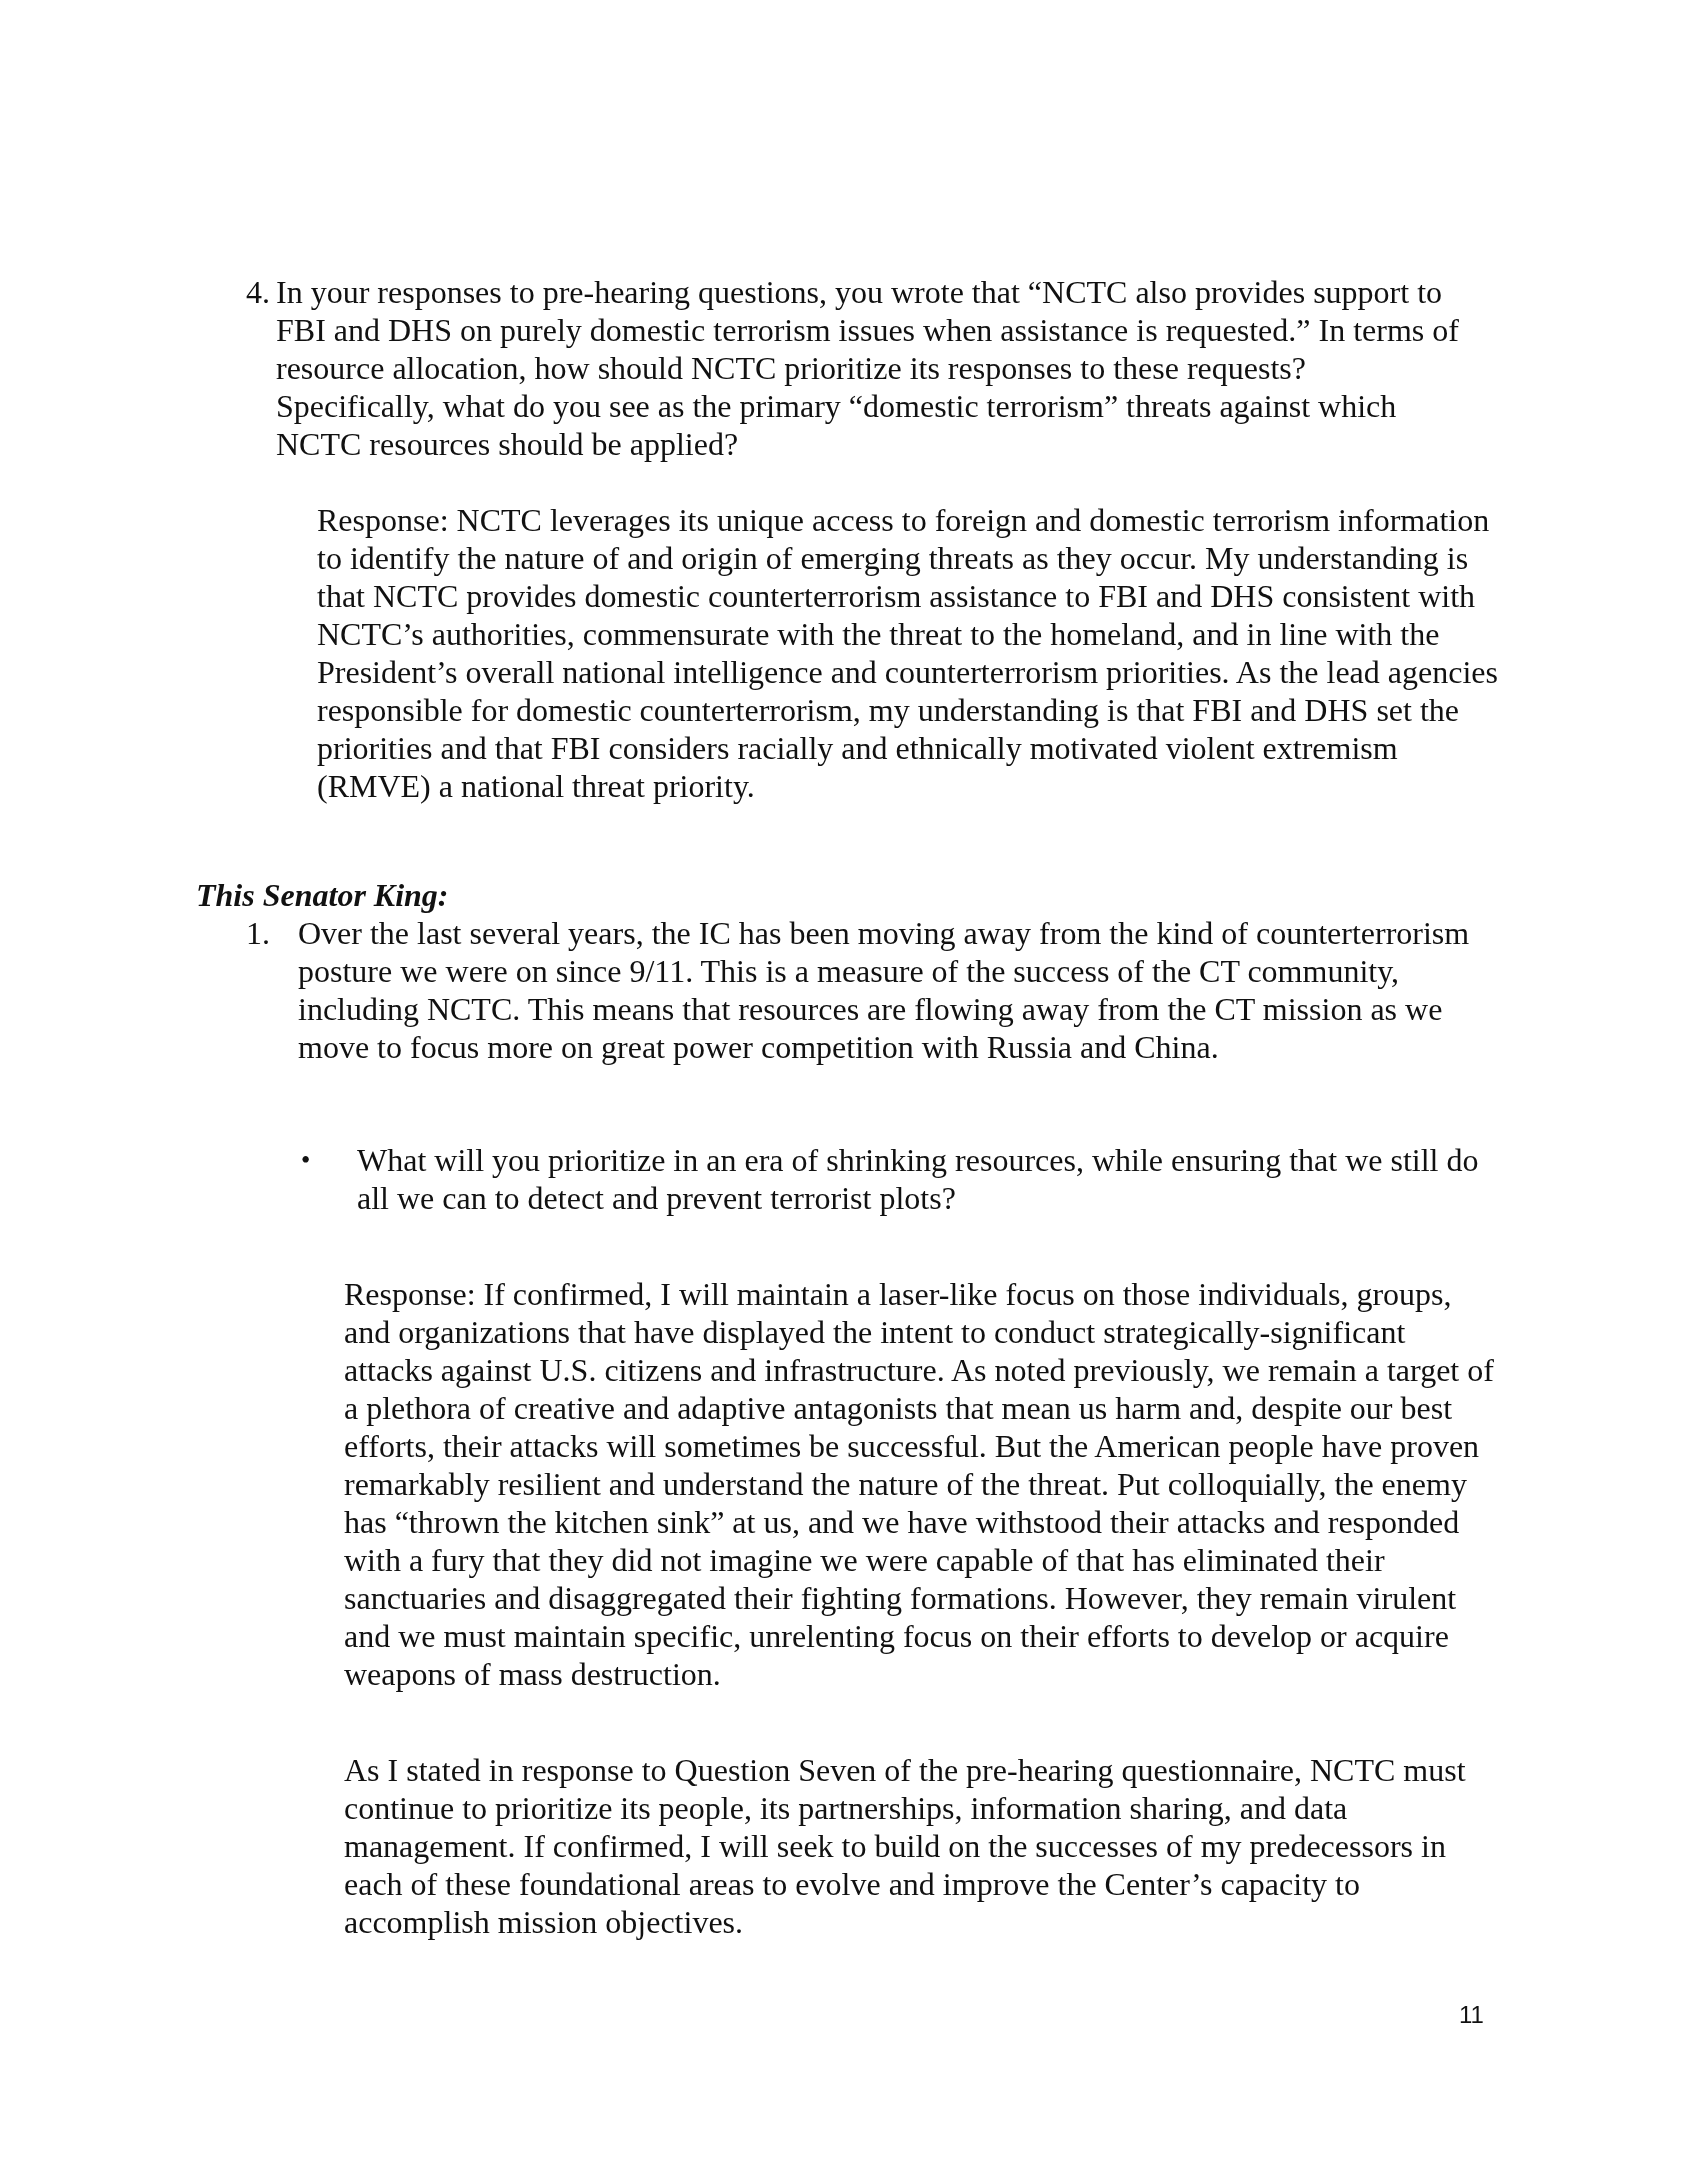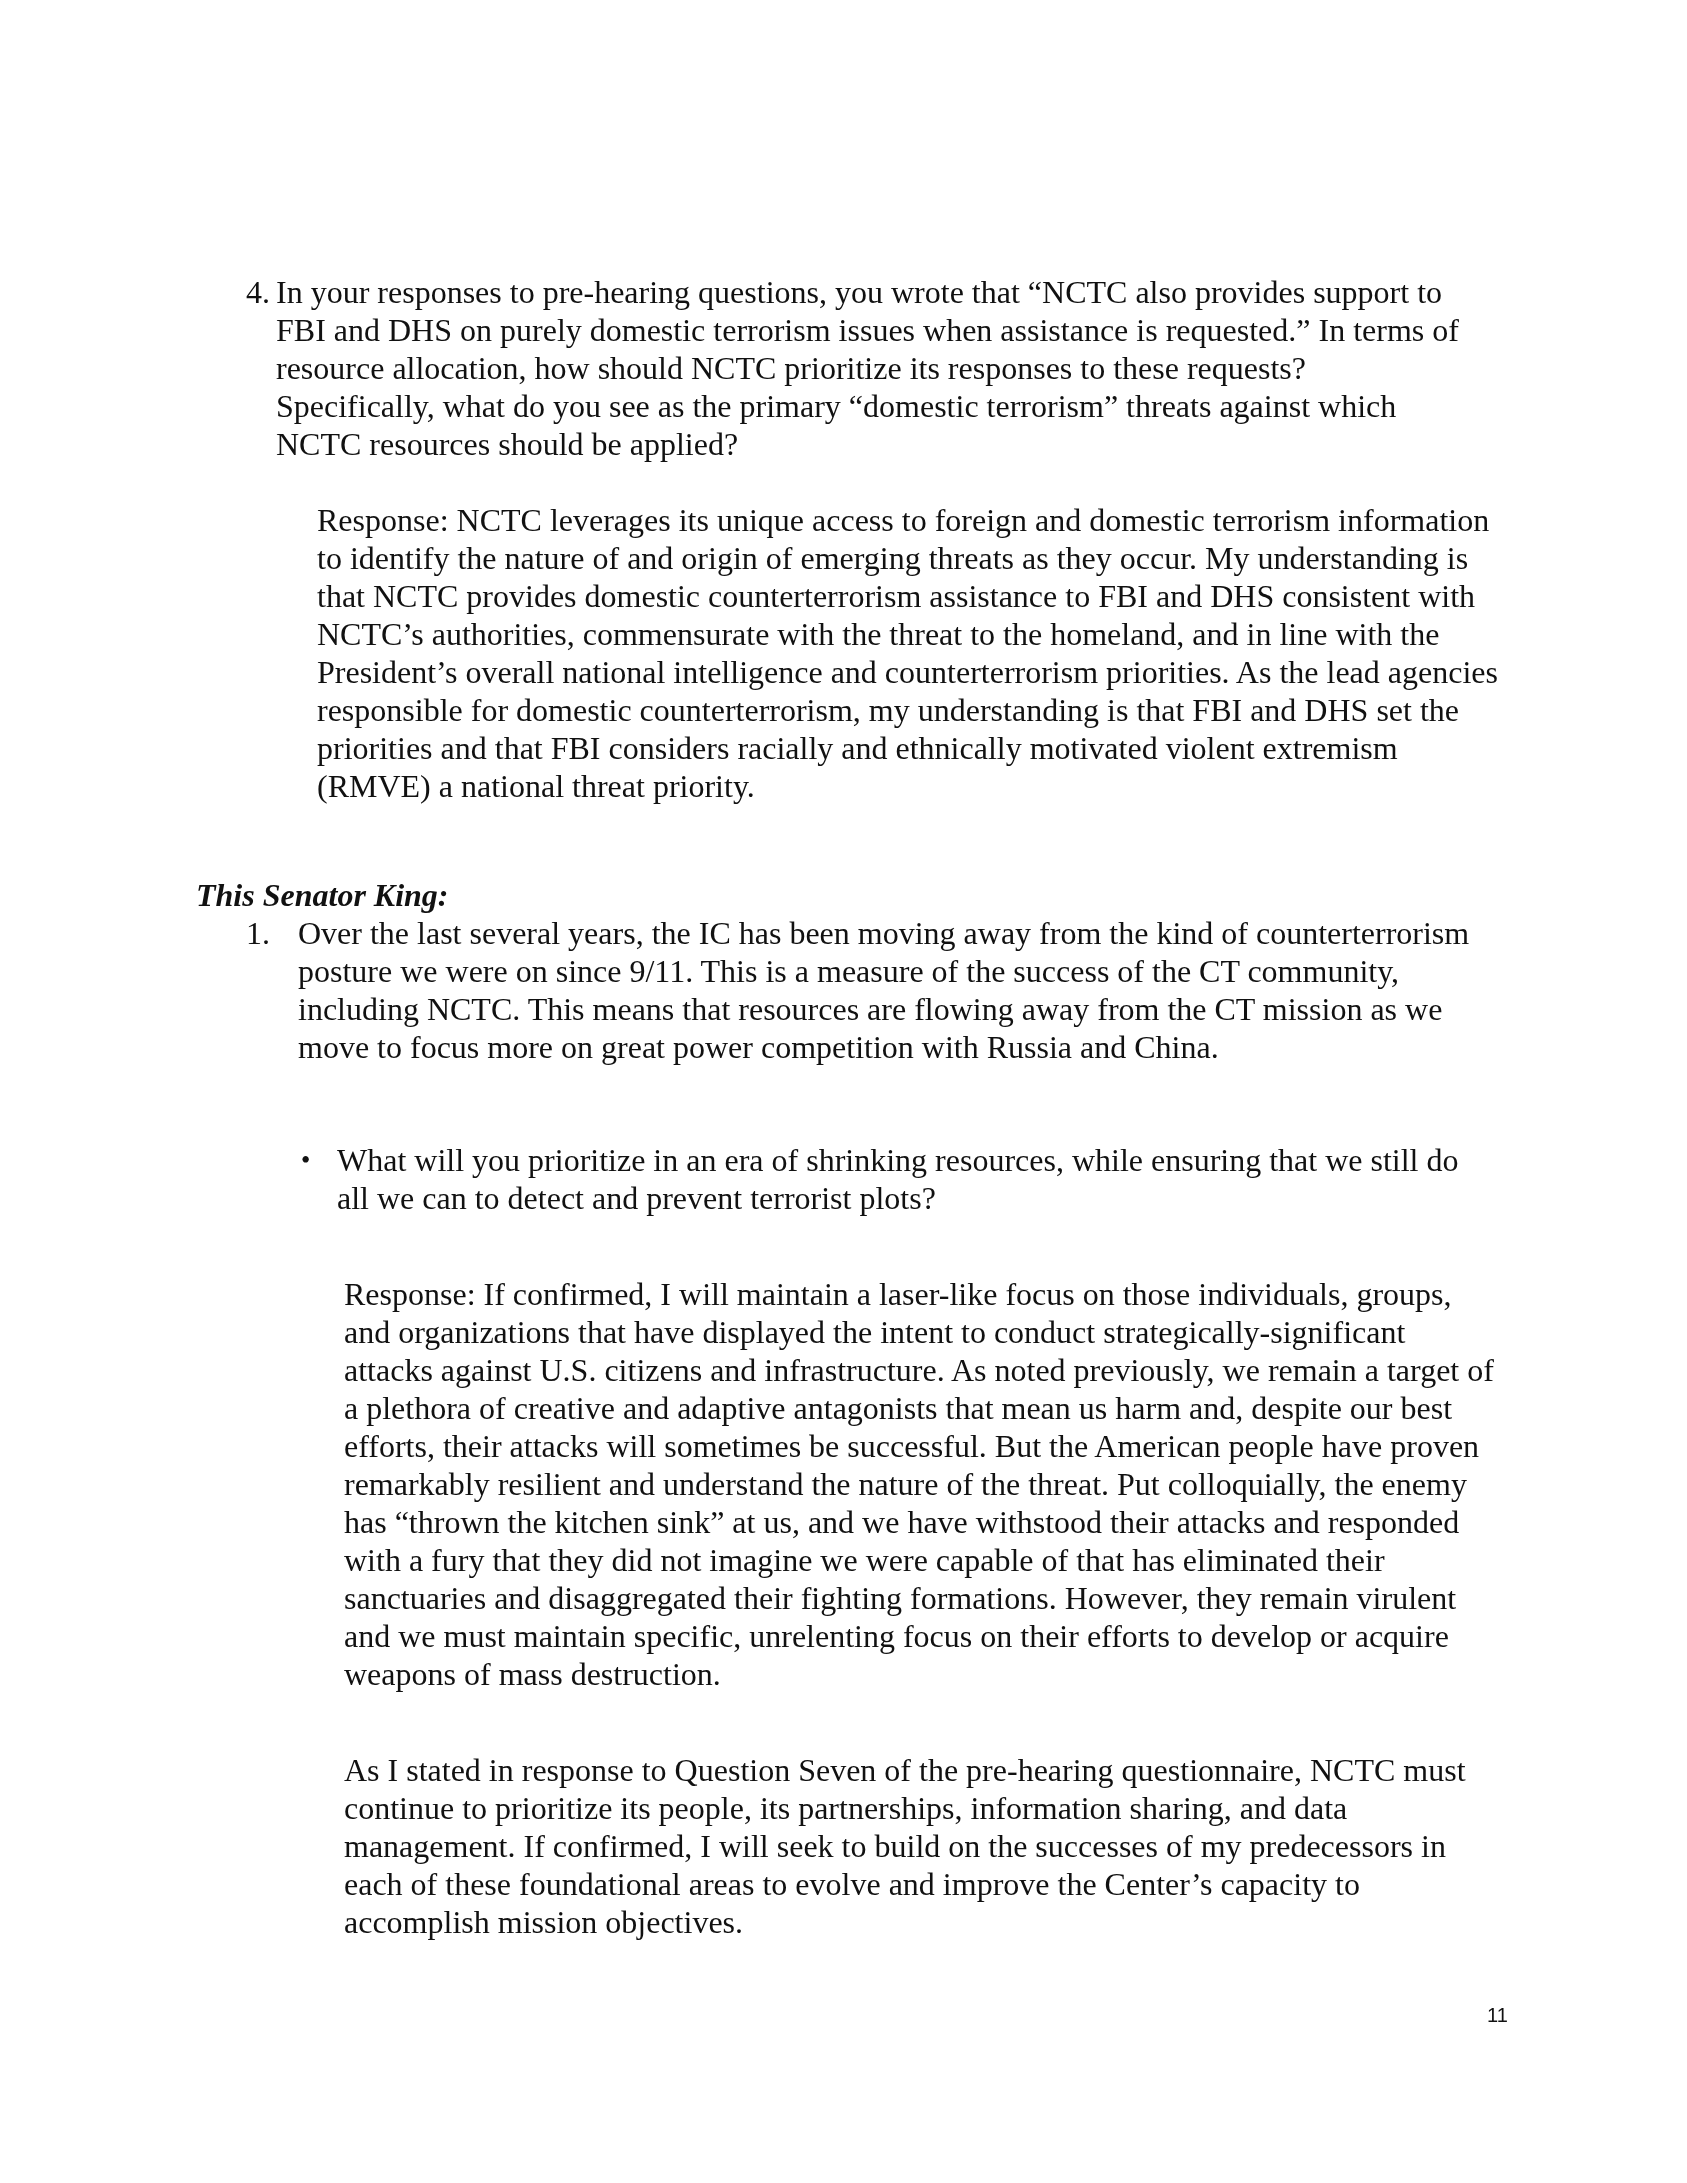--- a/index.html
+++ b/index.html
@@ -10,23 +10,23 @@
   .para { margin: 0; }
   .q4 { left: 246px; top: 273px; width: 1244px; }
   .q4 .num { left: 0; }
   .q4 .text { margin-left: 30px; width: 1194px; }
   .q4 .resp { margin-left: 71px; width: 1197px; margin-top: 38px; }
   .heading { position: absolute; left: 196px; top: 876px; font-weight: bold; font-style: italic; }
   .k1 { left: 246px; top: 914px; width: 1244px; }
   .k1 .text { margin-left: 52px; width: 1194px; }
   .bullet-item { position: absolute; left: 301px; top: 1141px; width: 1191px; }
   .bullet-item .dot { position: absolute; left: 0; top: 0; font-size: 26.5px; }
-  .bullet-item .text { margin-left: 36px; width: 1148px; }
+  .bullet-item .text { margin-left: 56px; width: 1148px; }
   .bullet-item .resp { margin-left: 43px; width: 1151px; margin-top: 58px; }
-  .pagenum { position: absolute; left: 1459px; top: 2002px; font-family: "Liberation Sans", sans-serif; font-size: 20px; line-height: 26.5px; margin-left: 28px; }
+  .pagenum { position: absolute; left: 1459px; top: 2002px; font-family: "Liberation Sans", sans-serif; font-size: 24px; line-height: 26.5px; }
 </style>
 </head>
 <body>
 
 <div class="page">
 
   <div class="block q4">
     <span class="num">4.</span>
     <p class="para text">In your responses to pre-hearing questions, you wrote that “NCTC also provides support to FBI and DHS on purely domestic terrorism issues when assistance is requested.”  In terms of resource allocation, how should NCTC prioritize its responses to these requests? Specifically, what do you see as the primary “domestic terrorism” threats against which NCTC resources should be applied?</p>
     <p class="para resp">Response: NCTC leverages its unique access to foreign and domestic terrorism information to identify the nature of and origin of emerging threats as they occur.  My understanding is that NCTC provides domestic counterterrorism assistance to FBI and DHS consistent with NCTC’s authorities, commensurate with the threat to the homeland, and in line with the President’s overall national intelligence and counterterrorism priorities.  As the lead agencies responsible for domestic counterterrorism, my understanding is that FBI and DHS set the priorities and that FBI considers racially and ethnically motivated violent extremism (RMVE) a national threat priority.</p>

